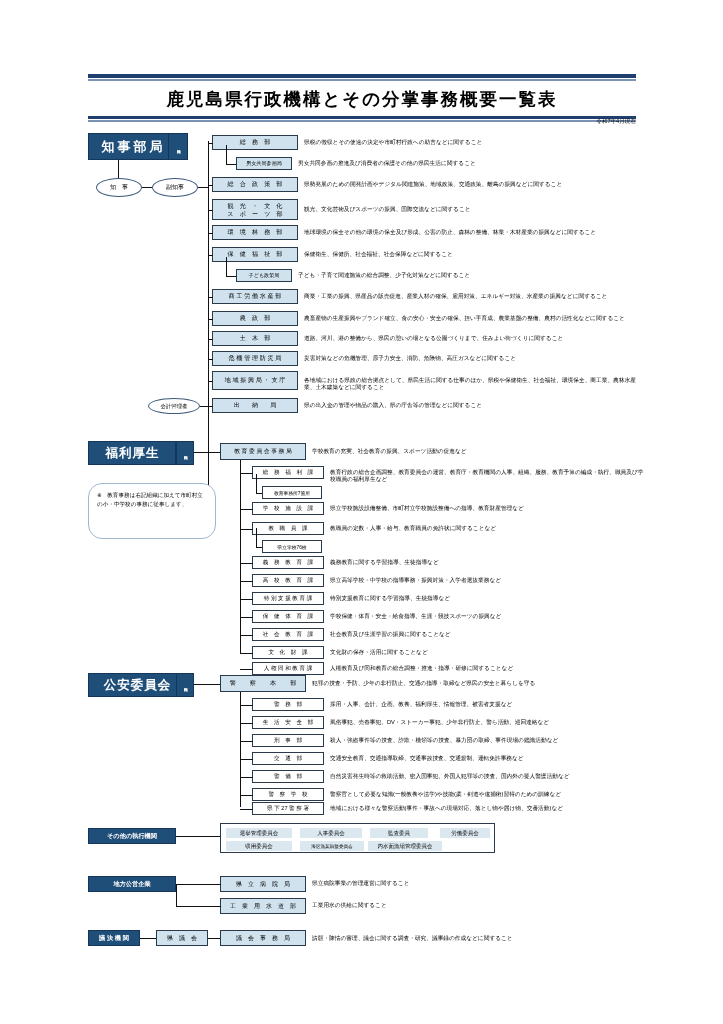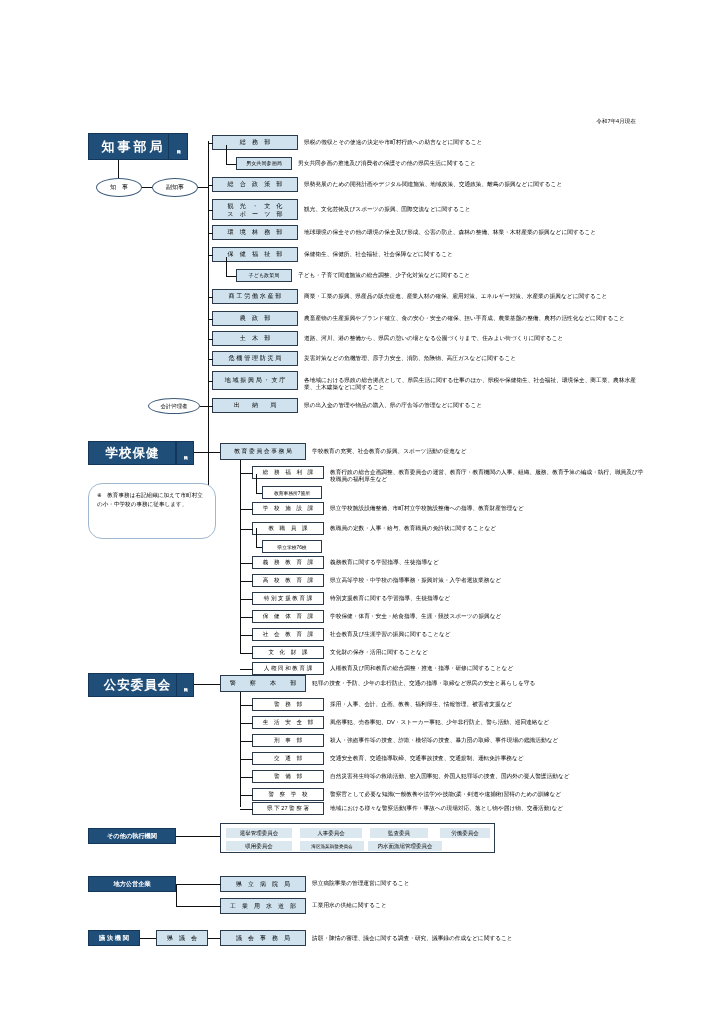--- a/index.html
+++ b/index.html
@@ -64,20 +64,27 @@
     position:absolute;background:#dbe8f0;box-sizing:border-box;
     display:flex;align-items:center;justify-content:center;font-size:5.5px;color:#000;
   }
   .two-line{flex-direction:column;line-height:1.18;}
 </style>
 </head>
 <body>
 
 <div class="page">
 
+  <div class="title-wrap">
+    <div class="rule-top"></div>
+    <div class="rule-top2"></div>
+    <div class="title-txt">鹿児島県行政機構とその分掌事務概要一覧表</div>
+    <div class="rule-bot"></div>
+    <div class="rule-bot2"></div>
+  </div>
   <div class="asof">令和7年4月現在</div>
 
   <div class="navy-box" style="left:88px;top:133px;width:88px;height:27px;font-size:13px;letter-spacing:3px;text-indent:3px;">知事部局</div>
   <div class="badge" style="left:168px;top:133px;width:20px;height:27px;">執行機関</div>
 
   <div class="oval" style="left:96px;top:178px;width:46px;height:19px;">知　事</div>
   <div class="oval" style="left:152px;top:178px;width:46px;height:19px;">副知事</div>
   <div class="oval" style="left:148px;top:398px;width:52px;height:16px;font-size:5.4px;">会計管理者</div>
 
   <div class="line vl" style="left:118px;top:160px;height:18px;"></div>
@@ -126,21 +133,21 @@
       <div class="line hl" style="left:208px;top:358.5px;width:5px;"></div>
       <div class="desc" style="left:304px;top:354.5px;width:336px;">災害対策などの危機管理、原子力安全、消防、危険物、高圧ガスなどに関すること</div>
       <div class="blue-box" style="left:212px;top:371px;width:86px;height:19px;font-size:6.1px;">地 域 振 興 局 ・ 支 庁</div>
       <div class="line hl" style="left:208px;top:380.5px;width:5px;"></div>
       <div class="desc" style="left:304px;top:376.5px;width:336px;">各地域における県政の総合拠点として、県民生活に関する仕事のほか、県税や保健衛生、社会福祉、環境保全、商工業、農林水産業、土木建築などに関すること</div>
       <div class="blue-box" style="left:212px;top:398px;width:86px;height:15px;font-size:6.1px;">出　　納　　局</div>
       <div class="line hl" style="left:208px;top:405.5px;width:5px;"></div>
       <div class="desc" style="left:304px;top:401.5px;width:336px;">県の出入金の管理や物品の購入、県の庁舎等の管理などに関すること</div>
     </div>
 
-  <div class="navy-box" style="left:88px;top:441px;width:88px;height:24px;font-size:12.5px;letter-spacing:1px;text-indent:1px;">学校保健</div>
+  <div class="navy-box" style="left:88px;top:441px;width:88px;height:24px;font-size:12.5px;letter-spacing:1px;text-indent:1px;">福利厚生</div>
   <div class="badge" style="left:176px;top:441px;width:18px;height:24px;">執行機関</div>
   <div class="note" style="left:88px;top:483px;width:128px;height:56px;">※　教育事務は右記組織に加えて市町村立の小・中学校の事務に従事します。</div>
 
   <div class="line hl" style="left:194px;top:452px;width:26px;height:1.4px;"></div>
   <div class="blue-box" style="left:220px;top:443px;width:86px;height:17px;font-size:5.8px;">教 育 委 員 会 事 務 局</div>
   <div class="desc" style="left:312px;top:448px;width:330px;">学校教育の充実、社会教育の振興、スポーツ活動の促進など</div>
   <div class="line vl" style="left:240px;top:460px;height:193px;width:1.4px;"></div>
   <div id="edu-divs">
       <div class="white-box" style="left:252px;top:466px;width:72px;height:13px;font-size:5.6px;">総　務　福　利　課</div>
       <div class="line hl" style="left:240px;top:472.5px;width:13px;"></div>

